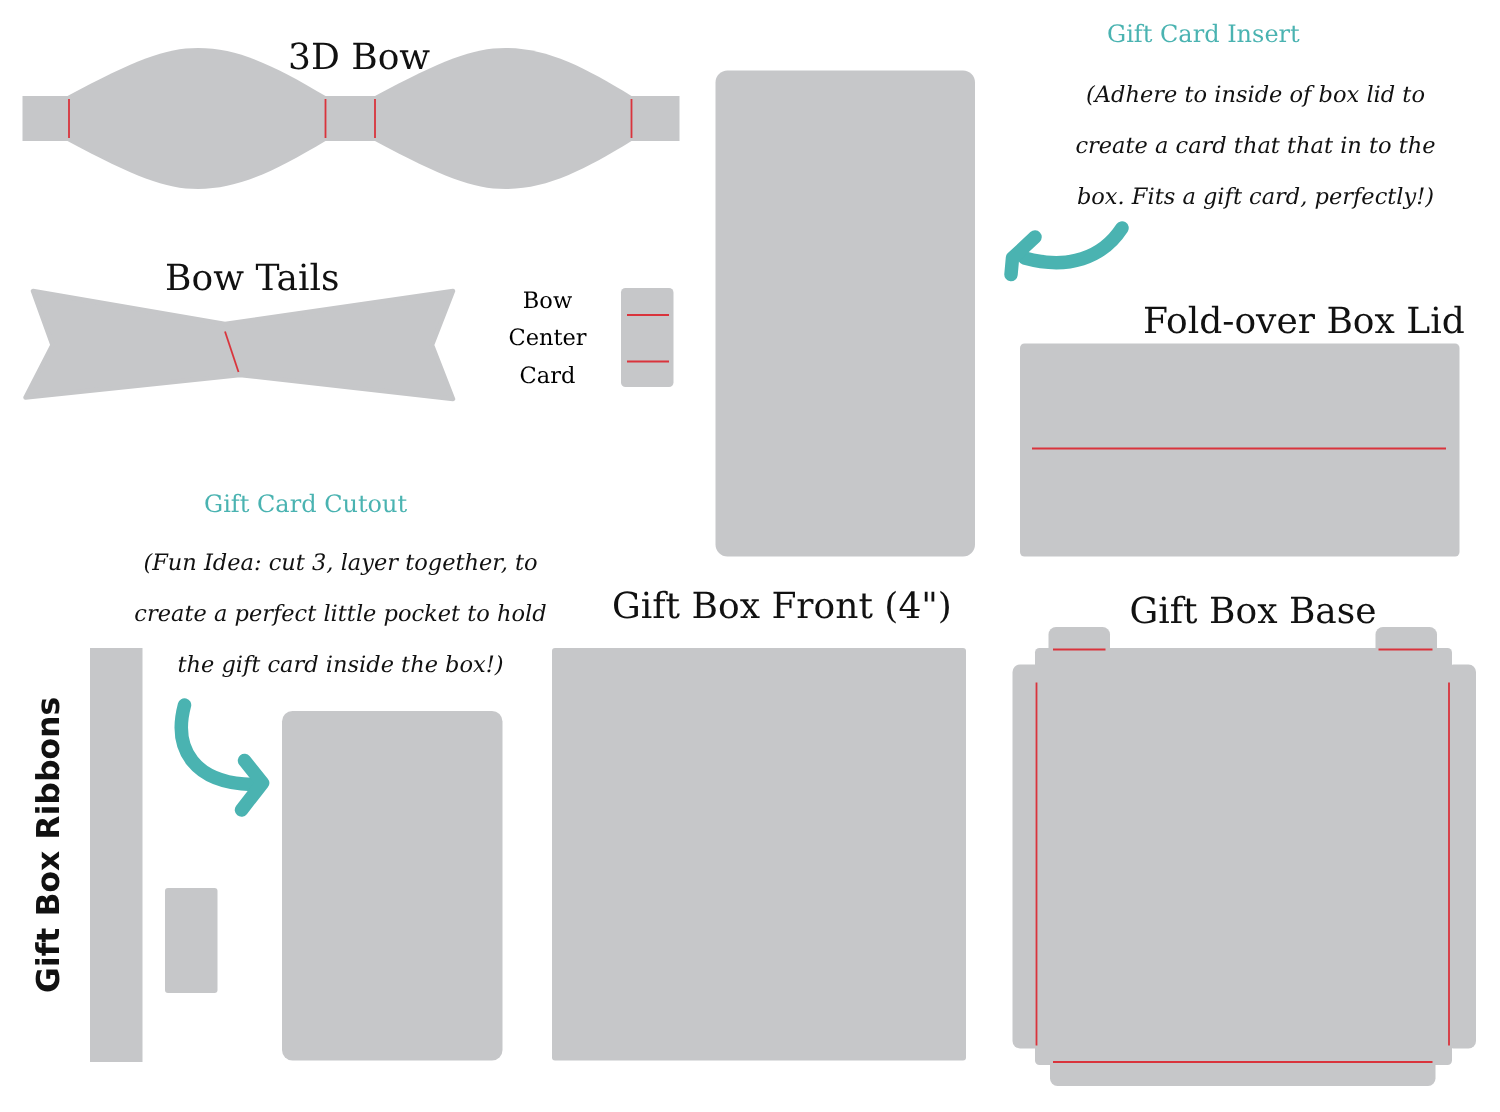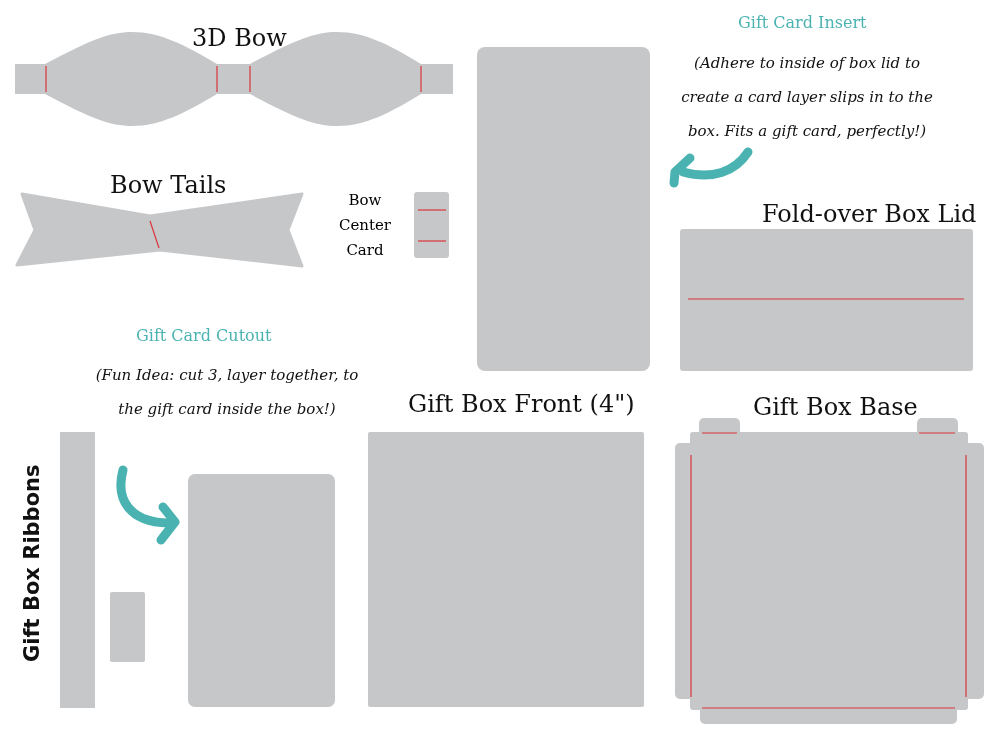--- a/index.html
+++ b/index.html
@@ -82,30 +82,31 @@
 <div class="lbl lbl-title" style="left:192px; top:24px;">3D Bow</div>
 <div class="lbl lbl-title" style="left:110px; top:171px;">Bow Tails</div>
 
 <div class="center-wrap-lbl" style="left:322px; top:188px; width:86px;">
   <div>Bow</div>
   <div>Center</div>
   <div>Card</div>
 </div>
 
 <div class="teal" style="left:738px; top:13px;">Gift Card Insert</div>
-<div class="note" style="left:672px; top:46px; width:270px;">
+<div class="note" style="left:702px; top:46px; width:270px;">
   <div>(Adhere to inside of box lid to</div>
-  <div>create a card layer slips in to the</div>
+  <div>create a card that that in to the</div>
   <div>box. Fits a gift card, perfectly!)</div>
 </div>
 
 <div class="lbl lbl-title" style="left:731px; top:200px;margin-left:31px;">Fold-over Box Lid</div>
 
 <div class="teal" style="left:136px; top:326px;">Gift Card Cutout</div>
 <div class="note" style="left:86px; top:358px; width:282px;">
   <div>(Fun Idea: cut 3, layer together, to</div>
+  <div>create a perfect little pocket to hold</div>
   <div>the gift card inside the box!)</div>
 </div>
 
 <div class="lbl lbl-title" style="left:408px; top:390px;">Gift Box Front (4")</div>
 <div class="lbl lbl-title" style="left:753px; top:393px;">Gift Box Base</div>
 
 <div class="vert" style="left:20px; top:662px;">Gift Box Ribbons</div>
 
 </body></html>

